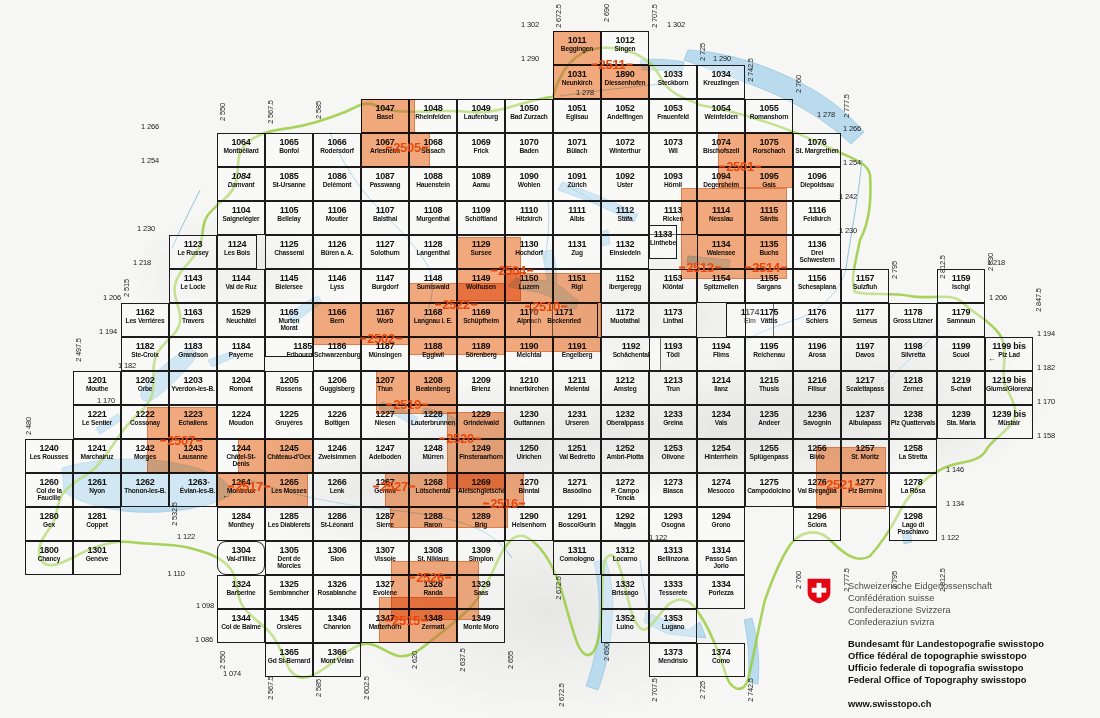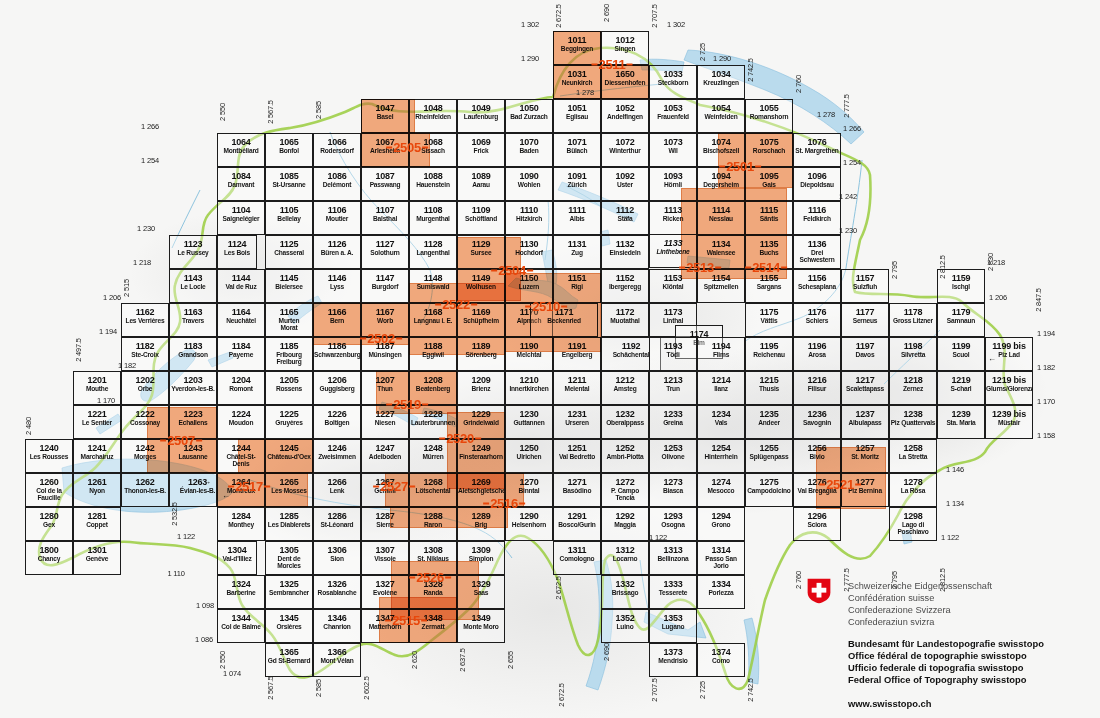--- a/index.html
+++ b/index.html
@@ -86,21 +86,21 @@
       </div>
       <div class="cell" style="left: 601px; top: 31px; width: 48px; height: 34px;">
         <span class="num">1012</span>
         <span class="nm">Singen</span>
       </div>
       <div class="cell" style="left: 553px; top: 65px; width: 48px; height: 34px;">
         <span class="num">1031</span>
         <span class="nm">Neunkirch</span>
       </div>
       <div class="cell" style="left: 601px; top: 65px; width: 48px; height: 34px;">
-        <span class="num">1650</span>
+        <span class="num">1890</span>
         <span class="nm">Diessenhofen</span>
       </div>
       <div class="cell" style="left: 649px; top: 65px; width: 48px; height: 34px;">
         <span class="num">1033</span>
         <span class="nm">Steckborn</span>
       </div>
       <div class="cell" style="left: 697px; top: 65px; width: 48px; height: 34px;">
         <span class="num">1034</span>
         <span class="nm">Kreuzlingen</span>
       </div>
@@ -185,21 +185,21 @@
         <span class="nm">Bischofszell</span>
       </div>
       <div class="cell" style="left: 745px; top: 133px; width: 48px; height: 34px;">
         <span class="num">1075</span>
         <span class="nm">Rorschach</span>
       </div>
       <div class="cell" style="left: 793px; top: 133px; width: 48px; height: 34px;">
         <span class="num">1076</span>
         <span class="nm">St. Margrethen</span>
       </div>
-      <div class="cell" style="left: 217px; top: 167px; width: 48px; height: 34px;">
+      <div class="cell" style="left: 217px; top: 167px; width: 48px; height: 34px; font-style: italic;">
         <span class="num">1084</span>
         <span class="nm">Damvant</span>
       </div>
       <div class="cell" style="left: 265px; top: 167px; width: 48px; height: 34px;">
         <span class="num">1085</span>
         <span class="nm">St-Ursanne</span>
       </div>
       <div class="cell" style="left: 313px; top: 167px; width: 48px; height: 34px;">
         <span class="num">1086</span>
         <span class="nm">Delémont</span>
@@ -329,21 +329,21 @@
         <span class="nm">Hochdorf</span>
       </div>
       <div class="cell" style="left: 553px; top: 235px; width: 48px; height: 34px;">
         <span class="num">1131</span>
         <span class="nm">Zug</span>
       </div>
       <div class="cell" style="left: 601px; top: 235px; width: 48px; height: 34px;">
         <span class="num">1132</span>
         <span class="nm">Einsiedeln</span>
       </div>
-      <div class="cell" style="left: 649px; top: 234px; width: 48px; height: 34px; font-style: italic;">
+      <div class="cell" style="left: 649px; top: 225px; width: 28px; height: 34px;">
         <span class="num">1133</span>
         <span class="nm">Linthebene</span>
       </div>
       <div class="cell" style="left: 697px; top: 235px; width: 48px; height: 34px;">
         <span class="num">1134</span>
         <span class="nm">Walensee</span>
       </div>
       <div class="cell" style="left: 745px; top: 235px; width: 48px; height: 34px;">
         <span class="num">1135</span>
         <span class="nm">Buchs</span>
@@ -418,21 +418,21 @@
       </div>
       <div class="cell" style="left: 121px; top: 303px; width: 48px; height: 34px;">
         <span class="num">1162</span>
         <span class="nm">Les Verrières</span>
       </div>
       <div class="cell" style="left: 169px; top: 303px; width: 48px; height: 34px;">
         <span class="num">1163</span>
         <span class="nm">Travers</span>
       </div>
       <div class="cell" style="left: 217px; top: 303px; width: 48px; height: 34px;">
-        <span class="num">1164</span>
+        <span class="num">1529</span>
         <span class="nm">Neuchâtel</span>
       </div>
       <div class="cell" style="left: 265px; top: 303px; width: 48px; height: 34px;">
         <span class="num">1165</span>
         <span class="nm">Murten
 Morat</span>
       </div>
       <div class="cell" style="left: 313px; top: 303px; width: 48px; height: 34px;">
         <span class="num">1166</span>
         <span class="nm">Bern</span>
@@ -458,21 +458,21 @@
         <span class="nm">Beckenried</span>
       </div>
       <div class="cell" style="left: 601px; top: 303px; width: 48px; height: 34px;">
         <span class="num">1172</span>
         <span class="nm">Muotathal</span>
       </div>
       <div class="cell" style="left: 649px; top: 303px; width: 48px; height: 34px;">
         <span class="num">1173</span>
         <span class="nm">Linthal</span>
       </div>
-      <div class="cell" style="left: 675px; top: 303px; width: 48px; height: 34px; margin-top: 22px;">
+      <div class="cell" style="left: 726px; top: 303px; width: 48px; height: 34px;">
         <span class="num">1174</span>
         <span class="nm">Elm</span>
       </div>
       <div class="cell" style="left: 745px; top: 303px; width: 48px; height: 34px;">
         <span class="num">1175</span>
         <span class="nm">Vättis</span>
       </div>
       <div class="cell" style="left: 793px; top: 303px; width: 48px; height: 34px;">
         <span class="num">1176</span>
         <span class="nm">Schiers</span>
@@ -494,21 +494,21 @@
         <span class="nm">Ste-Croix</span>
       </div>
       <div class="cell" style="left: 169px; top: 337px; width: 48px; height: 34px;">
         <span class="num">1183</span>
         <span class="nm">Grandson</span>
       </div>
       <div class="cell" style="left: 217px; top: 337px; width: 48px; height: 34px;">
         <span class="num">1184</span>
         <span class="nm">Payerne</span>
       </div>
-      <div class="cell" style="left: 265px; top: 337px; width: 48px; height: 34px;">
+      <div class="cell" style="left: 265px; top: 337px; width: 48px; height: 20px; text-align: right;">
         <span class="num">1185</span>
         <span class="nm">Fribourg
 Freiburg</span>
       </div>
       <div class="cell" style="left: 313px; top: 337px; width: 48px; height: 34px;">
         <span class="num">1186</span>
         <span class="nm">Schwarzenburg</span>
       </div>
       <div class="cell" style="left: 361px; top: 337px; width: 48px; height: 34px;">
         <span class="num">1187</span>
@@ -939,21 +939,21 @@
         <span class="nm">Lago di Poschiavo</span>
       </div>
       <div class="cell" style="left: 25px; top: 541px; width: 48px; height: 34px;">
         <span class="num">1800</span>
         <span class="nm">Chancy</span>
       </div>
       <div class="cell" style="left: 73px; top: 541px; width: 48px; height: 34px;">
         <span class="num">1301</span>
         <span class="nm">Genève</span>
       </div>
-      <div class="cell" style="left: 217px; top: 541px; width: 40px; height: 34px;">
+      <div class="cell" style="left: 217px; top: 541px; width: 48px; height: 34px; border-radius: 9px;">
         <span class="num">1304</span>
         <span class="nm">Val-d'Illiez</span>
       </div>
       <div class="cell" style="left: 265px; top: 541px; width: 48px; height: 34px;">
         <span class="num">1305</span>
         <span class="nm">Dent de Morcles</span>
       </div>
       <div class="cell" style="left: 313px; top: 541px; width: 48px; height: 34px;">
         <span class="num">1306</span>
         <span class="nm">Sion</span>

